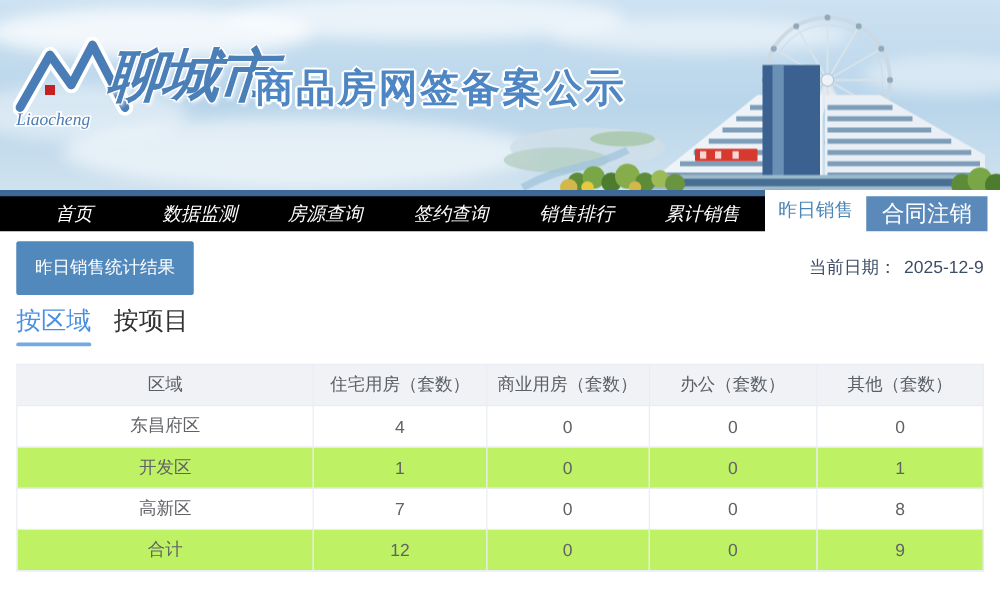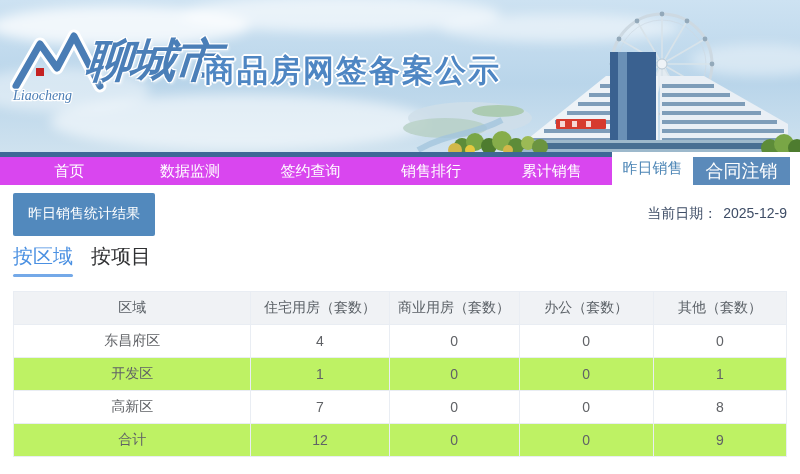--- a/index.html
+++ b/index.html
@@ -23,21 +23,21 @@
   .site-title {
     position:absolute; left:204px; top:50px; margin:0;
     font-size:31px; font-weight:bold; letter-spacing:2px; color:#4e86c3;
     text-shadow:-2px 0 0 #fff,2px 0 0 #fff,0 -2px 0 #fff,0 2px 0 #fff,
                 -1px -1px 0 #fff,1px -1px 0 #fff,-1px 1px 0 #fff,1px 1px 0 #fff;
   }
 
   
   .nav { display:flex; width:800px; height:33px; background:#fff; }
   .nav-group { display:flex; width:612px; padding-left:9px;
-    background:#d946ef; border-top:5px solid #3e6896; }
+    background:#000000; border-top:5px solid #3e6896;font-style:italic; }
   .nav-item { flex:1; display:flex; align-items:center; justify-content:center;
     color:#fff; font-size:15px; cursor:pointer; white-space:nowrap; }
   .nav-active { width:81px; height:33px; background:#fff; color:#4d86b6;
     display:flex; align-items:center; justify-content:center;
     font-size:15px; cursor:pointer; }
   .nav-last { width:97px; height:28px; margin-top:5px; background:#5b8aba; color:#fff;
     display:flex; align-items:center; justify-content:center;
     font-size:18px; cursor:pointer; }
 
   
@@ -169,20 +169,21 @@
   </svg>
 
   <div class="city-name">聊城市</div>
   <h1 class="site-title">商品房网签备案公示</h1>
 </div>
 
 <nav class="nav">
   <div class="nav-group">
     <a class="nav-item">首页</a>
     <a class="nav-item">数据监测</a>
+    <a class="nav-item">房源查询</a>
     <a class="nav-item">签约查询</a>
     <a class="nav-item">销售排行</a>
     <a class="nav-item">累计销售</a>
   </div>
   <a class="nav-active">昨日销售</a>
   <a class="nav-last">合同注销</a>
 </nav>
 
 <main class="content">
   <div class="toolbar">

